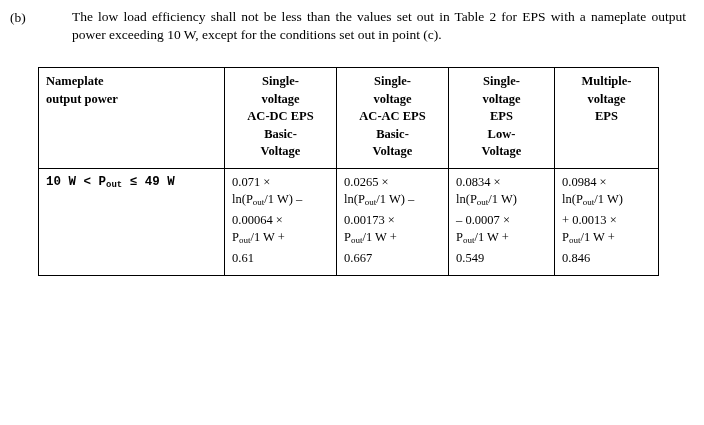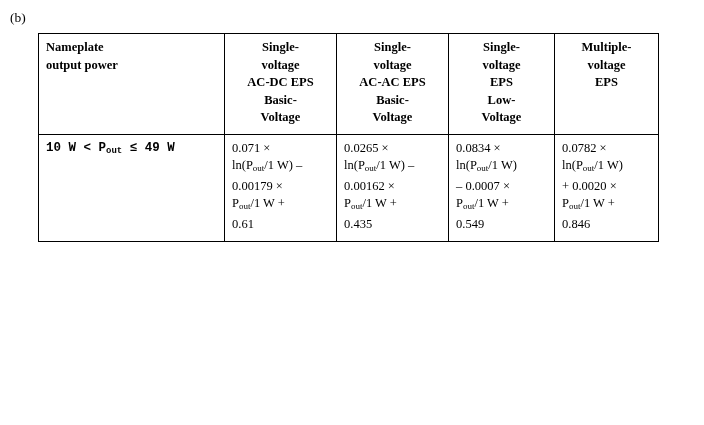--- a/index.html
+++ b/index.html
@@ -50,21 +50,21 @@
     text-align: center;
     font-weight: bold;
     font-style: italic;
     font-size: 13.5px;
     margin-top: 10px;
     margin-left: 8px;
   }
 
   
   .table-wrap {
-    margin: 6px 0 0 38px;
+    margin: 23px 0 0 38px;
     width: 620px;
   }
   table.eps {
     border-collapse: collapse;
     width: 620px;
     table-layout: fixed;
   }
   table.eps td {
     border: 1px solid #000000;
     vertical-align: top;
@@ -105,20 +105,25 @@
     padding-top: 6px;
   }
 </style>
 </head>
 <body>
 
 <div class="page">
 
   <div class="intro">
     <div class="intro-label">(b)</div>
+    <div class="intro-text">
+      <span>The low load efficiency shall not be less than the values set out in Table 2 for EPS</span>
+      <span>with a nameplate output power exceeding 10 W, except for the conditions set out in</span>
+      <span>point (c).</span>
+    </div>
   </div>
 
 
   <div class="table-wrap">
     <table class="eps">
       <colgroup>
         <col class="c0">
           <col class="c1">
           <col class="c2">
           <col class="c3">
@@ -155,42 +160,42 @@
               <span class="hdr-line">Multiple-</span>
               <span class="hdr-line">voltage</span>
               <span class="hdr-line">EPS</span>
             </td>
           </tr>
           <tr>
             <td class="rowlabel">10 W &lt; P<span class="sub">out</span> ≤ 49 W</td>
             <td class="formula">
               <span class="hdr-line">0.071 ×</span>
               <span class="hdr-line">ln(P<span class="sub">out</span>/1 W) –</span>
-              <span class="hdr-line">0.00179 ×</span>
+              <span class="hdr-line">0.00064 ×</span>
               <span class="hdr-line">P<span class="sub">out</span>/1 W +</span>
               <span class="hdr-line">0.61</span>
             </td>
             <td class="formula">
               <span class="hdr-line">0.0265 ×</span>
               <span class="hdr-line">ln(P<span class="sub">out</span>/1 W) –</span>
-              <span class="hdr-line">0.00162 ×</span>
-              <span class="hdr-line">P<span class="sub">out</span>/1 W +</span>
-              <span class="hdr-line">0.435</span>
+              <span class="hdr-line">0.00173 ×</span>
+              <span class="hdr-line">P<span class="sub">out</span>/1 W +</span>
+              <span class="hdr-line">0.667</span>
             </td>
             <td class="formula">
               <span class="hdr-line">0.0834 ×</span>
               <span class="hdr-line">ln(P<span class="sub">out</span>/1 W)</span>
               <span class="hdr-line">– 0.0007 ×</span>
               <span class="hdr-line">P<span class="sub">out</span>/1 W +</span>
               <span class="hdr-line">0.549</span>
             </td>
             <td class="formula">
-              <span class="hdr-line">0.0782 ×</span>
+              <span class="hdr-line">0.0984 ×</span>
               <span class="hdr-line">ln(P<span class="sub">out</span>/1 W)</span>
-              <span class="hdr-line">+ 0.0020 ×</span>
+              <span class="hdr-line">+ 0.0013 ×</span>
               <span class="hdr-line">P<span class="sub">out</span>/1 W +</span>
               <span class="hdr-line">0.846</span>
             </td>
           </tr>
         </tbody>
     </table>
   </div>
 
 </div>
 

